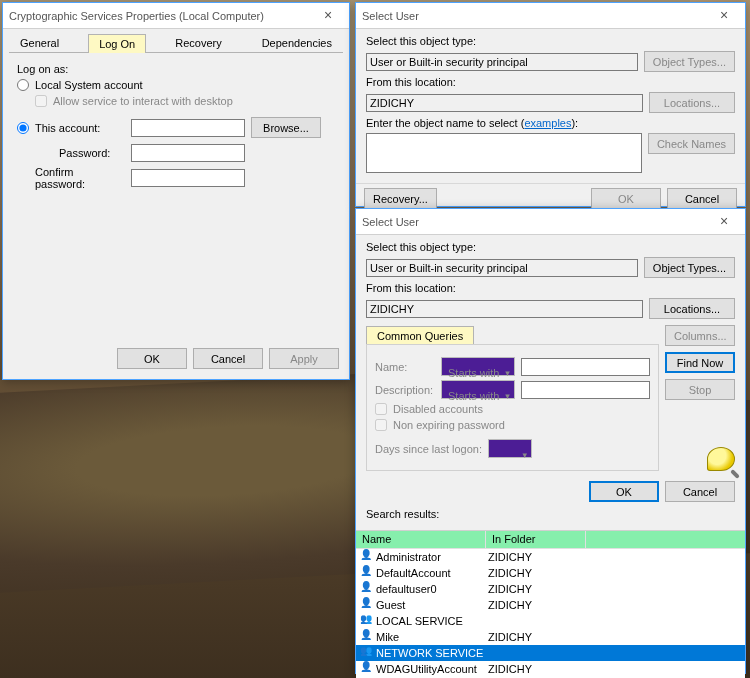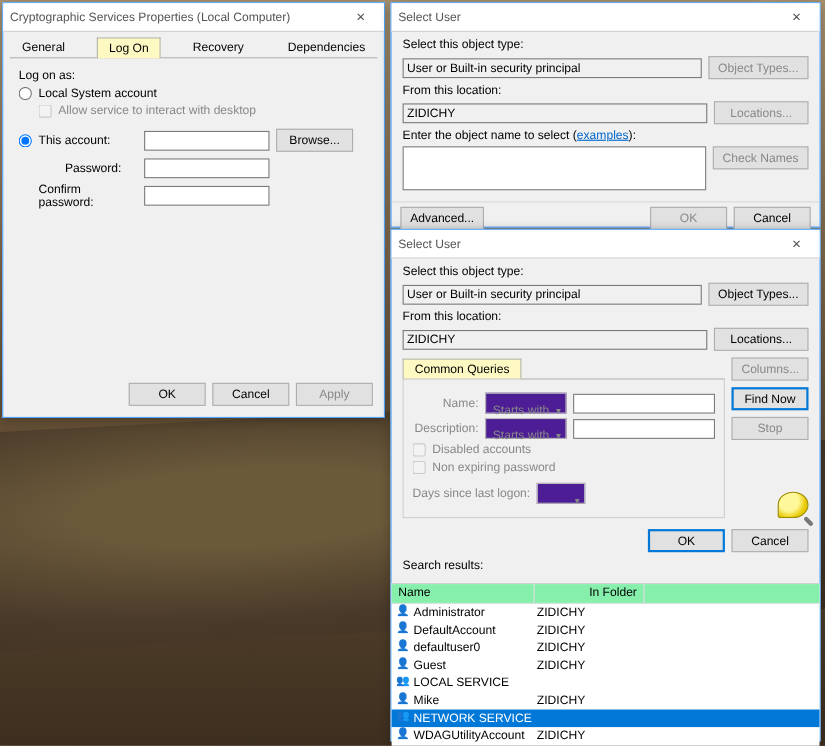--- a/index.html
+++ b/index.html
@@ -109,21 +109,21 @@
   height: 40px;
   width: 100%;
 }
 .link { color: #0066cc; text-decoration: underline; cursor: pointer; margin-top: 12px; }
 .groupbox {
   border: 1px solid #d0d0d0;
   padding: 8px;
   margin-top: 6px;
   position: relative;
 }
-.disabled-text { color: #888; text-align: right; }
+.disabled-text { color: #888; }
 .select-combo {
   display: inline-flex;
   align-items: center;
   border: 1px solid #bbb;
   background: #4c1d95;
   height: 19px;
   padding: 12px 4px 0 6px;
   font-size: 11px;
   color: #888;
   gap: 6px;
@@ -135,21 +135,21 @@
   font-size: 11px;
 }
 .results-header {
   display: flex;
   height: 18px;
   border-bottom: 1px solid #e0e0e0;
   background: #86efac;
 }
 .col-h { padding: 2px 6px; border-right: 1px solid #e0e0e0; color:#000;}
 .col-name { width: 130px; }
-.col-folder { width: 100px; text-align: right; }
+.col-folder { width: 100px; }
 .result-row {
   display: flex;
   height: 16px;
   align-items: center;
   font-size: 11px;
 }
 .result-row.selected { background: #0078d7; color: #fff; }
 .icon-user {
   display: inline-block;
   width: 14px; height: 14px;
@@ -243,21 +243,21 @@
     </div>
     <div class="label" style="margin-top:4px;">
       <span>Enter the object name to select (</span><span class="link">examples</span><span>):</span>
     </div>
     <div class="row" style="align-items:flex-start;">
       <div class="textarea" style="flex:1;"></div>
       <button class="btn dis" disabled="" style="min-width:86px;">Check Names</button>
     </div>
   </div>
   <div style="display:flex; justify-content:space-between; padding:4px 8px; border-top:1px solid #d8d8d8;">
-    <button class="btn">Advanced...</button>
+    <button class="btn">Recovery...</button>
     <div style="display:flex; gap:6px;">
       <button class="btn dis" disabled="">OK</button>
       <button class="btn">Cancel</button>
     </div>
   </div>
 </div>
 
 <div class="window" style="left:355px; top:208px; width:391px; height:466px;">
   <div class="titlebar">
     <span class="title">Select User</span>

